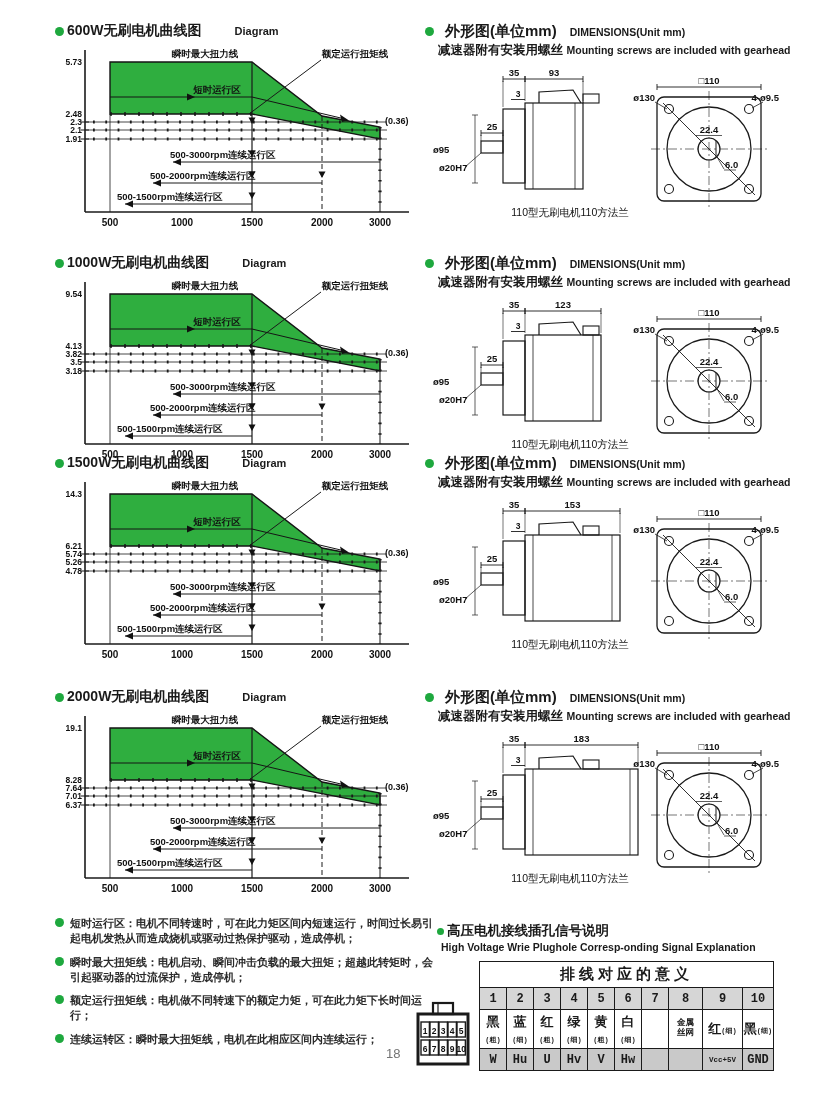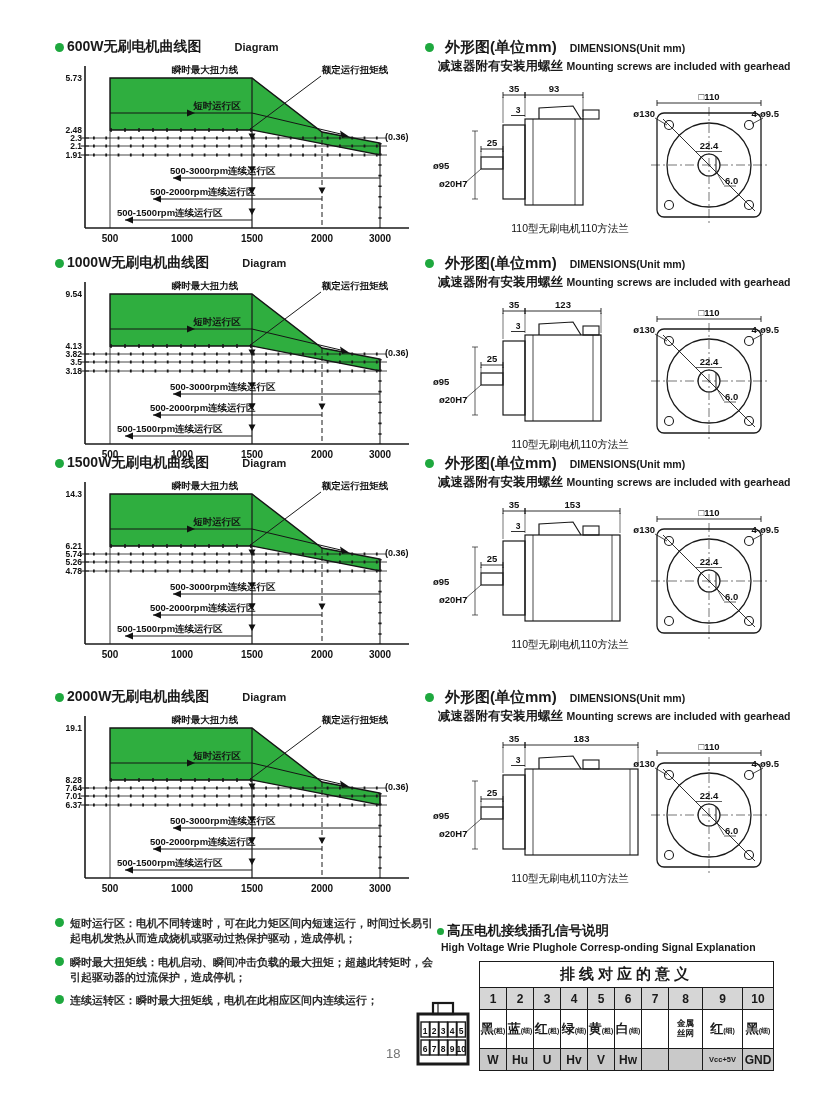--- a/index.html
+++ b/index.html
@@ -19,36 +19,36 @@
   .dh2 .dh2-en{font-size:10.5px;}
   svg text{font-family:"Liberation Sans","DejaVu Sans",sans-serif;}
   .notes{position:absolute;left:55px;top:916px;width:382px;}
   .note-item{display:flex;margin-bottom:9px;font-size:11px;font-weight:bold;line-height:1.35;color:#2b2b2b;}
   .note-item .bullet{margin-top:2px;margin-right:6px;}
   .signal{position:absolute;left:415px;top:922px;width:390px;}
   .signal-title{display:flex;align-items:center;font-weight:bold;font-size:13.5px;margin-left:22px;}
   .signal-sub{font-size:10.5px;font-weight:bold;margin:1px 0 8px 26px;}
   .signal-body{display:flex;align-items:flex-end;}
   .signal-table{border-collapse:collapse;margin-left:8px;}
-  .signal-table td{border:1.5px solid #1a1a1a;text-align:center;padding:0;}
+  .signal-table td{border:1.5px solid #1a1a1a;text-align:center;padding:0;font-family:Liberation Mono, monospace;}
   .st-header{font-size:15px;font-weight:bold;letter-spacing:4px;height:25px;background:#fff;}
   .st-num{font-size:12px;font-weight:bold;height:21px;background:#d6d6d6;}
   .st-wire{font-size:13px;font-weight:bold;height:38px;background:#fff;}
   .st-wire .g{font-size:7px;}
   .st-wire.small{font-size:8.5px;line-height:1.15;}
   .st-sig{font-size:12px;font-weight:bold;height:21px;background:#c9c9c9;}
   .st-sig.small{font-size:7.5px;}
   .page-number{position:absolute;left:386px;top:1046px;font-size:13px;color:#737373;}
 </style>
 </head>
 <body>
 
 <div class="page">
 
-  <div class="row" style="top:38px">
+  <div class="row" style="top:22px">
     <div class="chart-section">
       <div class="sec-title">
         <span class="bullet"></span>
         <span>600W无刷电机曲线图</span>
         <span class="diagram-suffix">Diagram</span>
       </div>
       <svg class="chart" width="362" height="192" viewBox="0 0 362 192">
           <polygon points="55,22 197,22 267,76 325,87 325,99 197,74 55,74" fill="#2fae3f" stroke="#151515" stroke-width="1.4"></polygon>
           <line x1="30" y1="10" x2="30" y2="172" stroke="#1a1a1a" stroke-width="1.6"></line>
           <line x1="30" y1="172" x2="354" y2="172" stroke="#1a1a1a" stroke-width="1.6"></line>
@@ -570,20 +570,24 @@
   </div>
 
   <div class="notes">
     <div class="note-item">
       <span class="bullet"></span>
       <span>短时运行区：电机不同转速时，可在此力矩区间内短速运行，时间过长易引起电机发热从而造成烧机或驱动过热保护驱动，造成停机；</span>
       </div>
     <div class="note-item">
       <span class="bullet"></span>
       <span>瞬时最大扭矩线：电机启动、瞬间冲击负载的最大扭矩；超越此转矩时，会引起驱动器的过流保护，造成停机；</span>
+      </div>
+    <div class="note-item">
+      <span class="bullet"></span>
+      <span>额定运行扭矩线：电机做不同转速下的额定力矩，可在此力矩下长时间运行；</span>
       </div>
     <div class="note-item">
       <span class="bullet"></span>
       <span>连续运转区：瞬时最大扭矩线，电机在此相应区间内连续运行；</span>
       </div>
   </div>
 
   <div class="signal">
     <div class="signal-title">
       <span class="bullet sm"></span>

